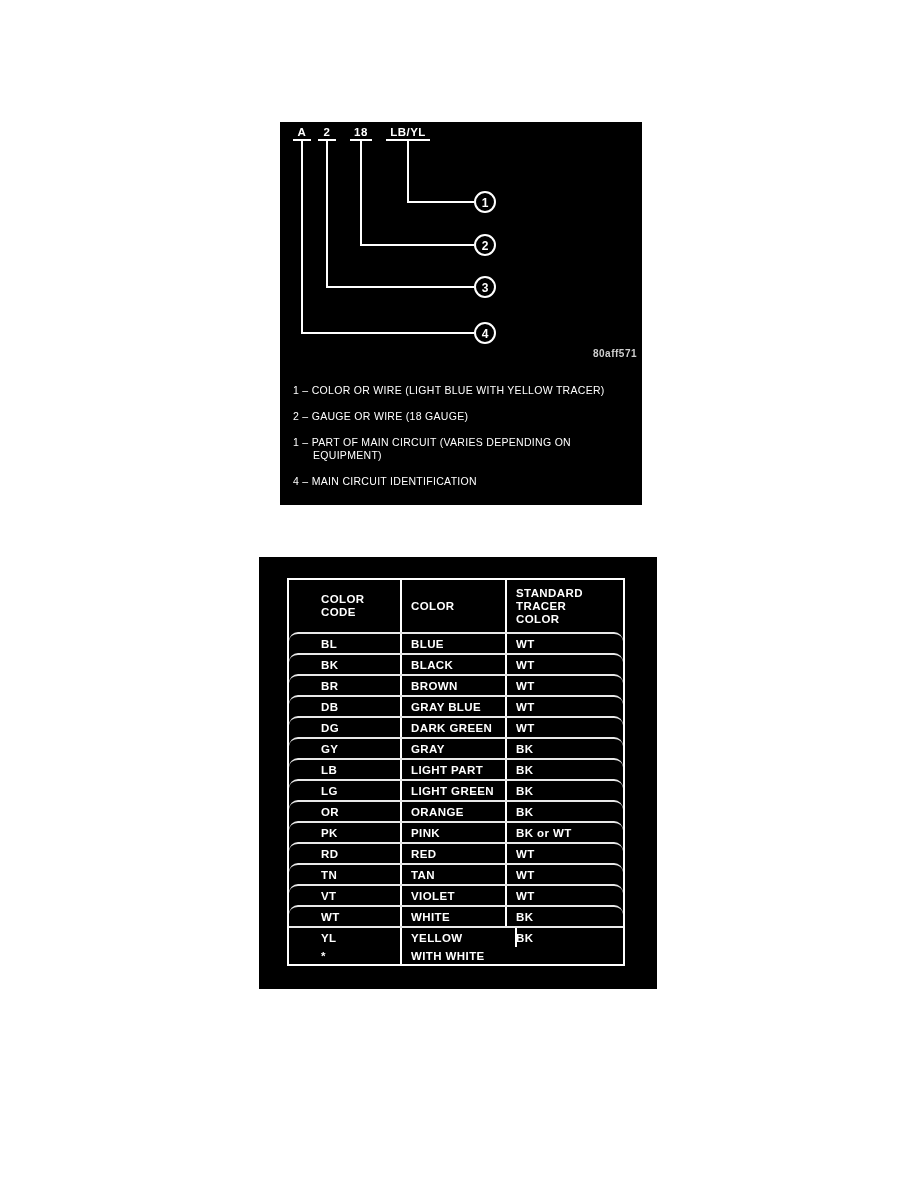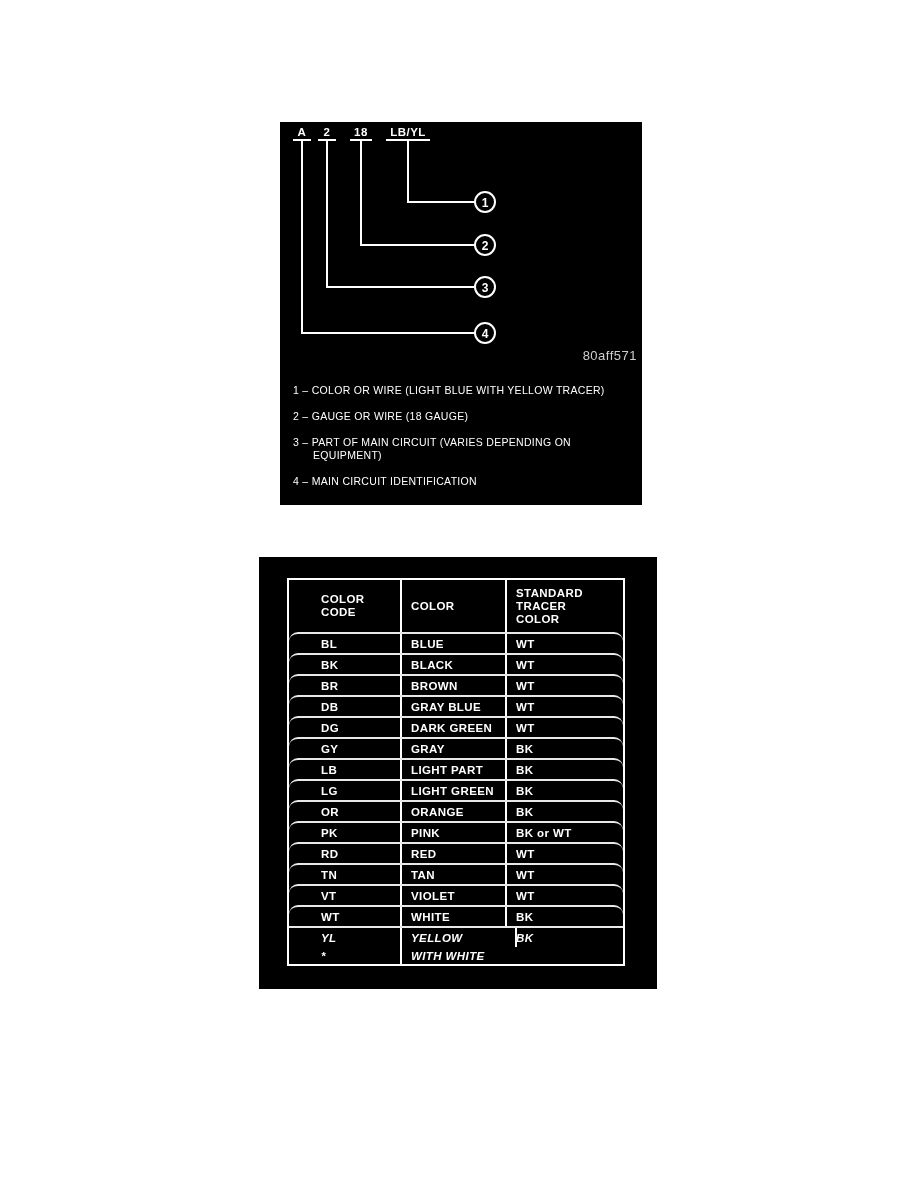--- a/index.html
+++ b/index.html
@@ -13,22 +13,22 @@
   .figure {
     position: absolute;
     background: #000000;
     color: #ffffff;
   }
   
   #figure1 { left: 280px; top: 122px; width: 362px; height: 383px; }
   #wire-code-svg { position: absolute; left: 0; top: 0; }
   #watermark {
     position: absolute; right: 5px; top: 226px;
-    font-size: 13px; color: #cfcfcf; letter-spacing: 0.5px;
-    font-weight: normal;
+    font-size: 10px; color: #cfcfcf; letter-spacing: 0.5px;
+    font-weight: bold;
   }
   #legend {
     position: absolute; left: 13px; top: 262px; width: 330px;
     font-size: 10.5px; font-weight: normal; line-height: 13px;
     letter-spacing: 0.3px;
   }
   .legend-item {
     margin-bottom: 13px;
     padding-left: 20px; text-indent: -20px;
     white-space: pre-line;
@@ -53,21 +53,20 @@
   .c0 { width: 113px; border-right: 2px solid #ffffff; padding-left: 32px; }
   .c1 { width: 105px; border-right: 2px solid #ffffff; }
   .c2 { flex: 1; }
   .thead-row .tcell { line-height: 13px; white-space: normal; }
   .thead-row .c2 { padding-right: 18px; }
   
   .trow-merged {
     display: flex; height: 36px;
     border-top: 2px solid #e8e8e8;
     position: relative;
-    font-style: italic;
   }
   .trow-merged .tcell {
     align-items: flex-start; flex-direction: column;
     line-height: 18px; padding-top: 1px;
   }
   .trow-merged .c1 { border-right: none; }
   #partial-divider {
     position: absolute; left: 226px; top: 0;
     width: 2px; height: 19px; background: #ffffff;
   }
@@ -110,21 +109,21 @@
       <text x="205" y="169.5">3</text>
       <text x="205" y="215.5">4</text>
     </g>
   </svg>
 
   <div id="watermark">80aff571</div>
 
   <div id="legend">
       <div class="legend-item">1 – COLOR OR WIRE (LIGHT BLUE WITH YELLOW TRACER)</div>
       <div class="legend-item">2 – GAUGE OR WIRE (18 GAUGE)</div>
-      <div class="legend-item">3 – PART OF MAIN CIRCUIT (VARIES DEPENDING ON
+      <div class="legend-item">1 – PART OF MAIN CIRCUIT (VARIES DEPENDING ON
 EQUIPMENT)</div>
       <div class="legend-item">4 – MAIN CIRCUIT IDENTIFICATION</div>
     </div>
 </div>
 
 <div class="figure" id="figure2">
   <div class="ctable">
 
     <div class="thead-row">
       <div class="tcell c0">COLOR CODE</div>

